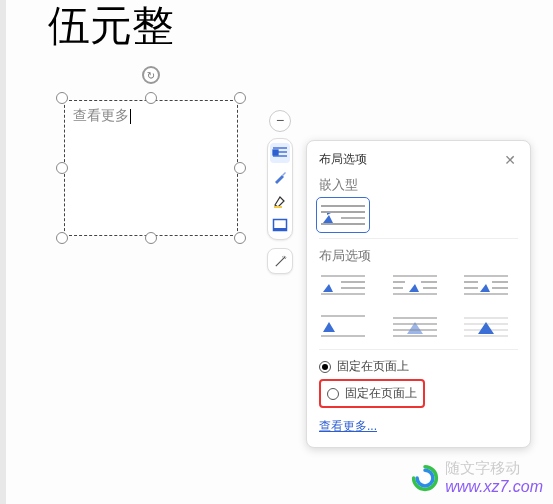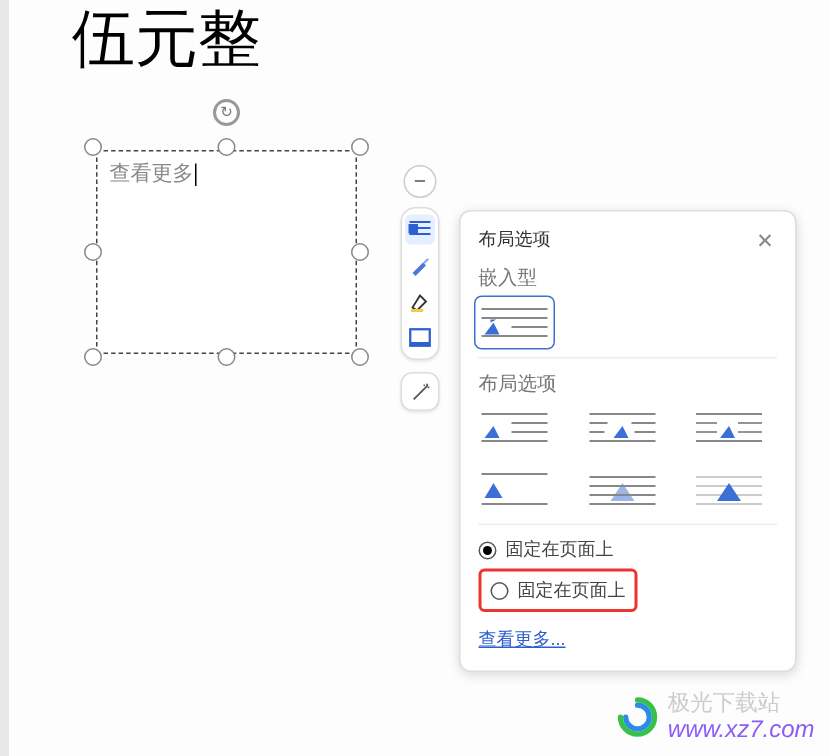--- a/index.html
+++ b/index.html
@@ -381,16 +381,16 @@
     <a>查看更多...</a>
   </div>
 </div>
 
 <div class="watermark">
   <svg class="swirl" viewBox="0 0 32 32">
     <path d="M16 3 A13 13 0 1 1 3 16" fill="none" stroke="#36c24a" stroke-width="4" stroke-linecap="round"></path>
     <path d="M16 7 A9 9 0 1 1 7 16" fill="none" stroke="#2d8de6" stroke-width="4" stroke-linecap="round"></path>
   </svg>
   <div>
-    <div class="cn">极光下载站</div>
+    <div class="cn">随文字移动</div>
     <div class="url">www.xz7.com</div>
   </div>
 </div>
 
 </body></html>

